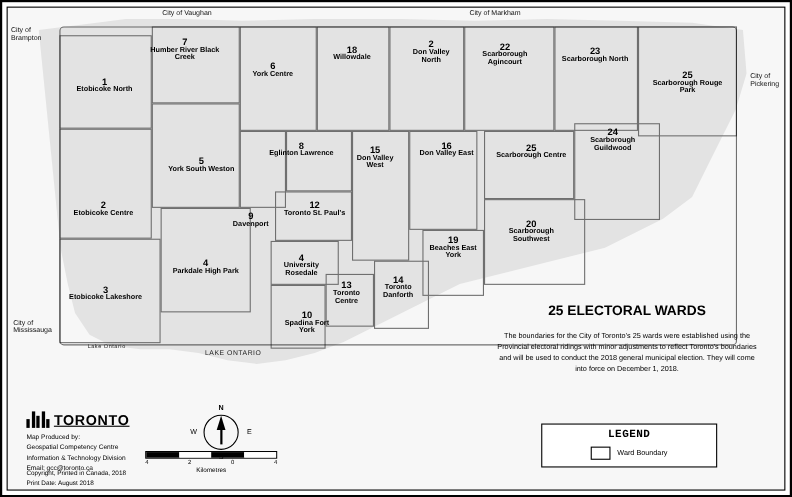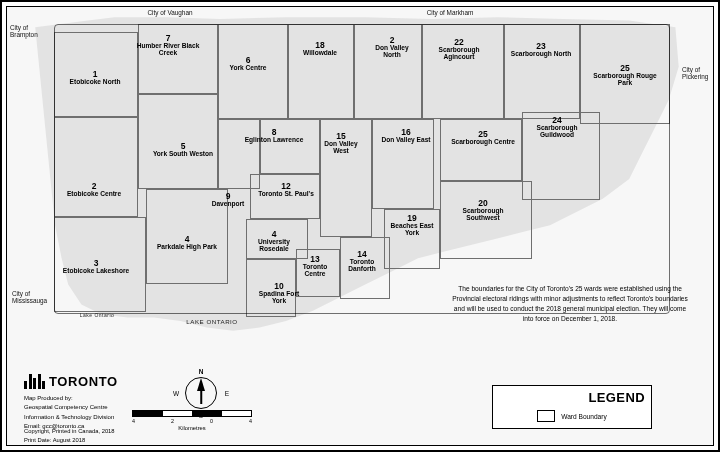--- a/index.html
+++ b/index.html
@@ -80,31 +80,31 @@
   .info .t3{font-size:11px;font-weight:bold;font-style:italic;margin-top:4px;}
   .info .para{
     font-size:6.6px;line-height:1.5;margin-top:12px;text-align:center;
     padding:0 6px;
   }
   .legend{
     position:absolute;right:66px;top:383px;width:160px;
     border:1px solid #000;background:#fff;padding:4px 6px 6px;
     box-sizing:border-box;
   }
-  .legend .lt{font-size:13px;font-weight:bold;text-align:right;letter-spacing:.4px;}
+  .legend .lt{font-size:10px;font-weight:bold;text-align:center;letter-spacing:.4px;font-family:Liberation Mono, monospace;}
   .legend .row{display:flex;align-items:center;gap:6px;margin-top:5px;justify-content:center;}
   .legend .swatch{width:16px;height:10px;border:1.6px solid #000;background:#fff;}
   .legend .lbl{font-size:6.6px;}
   
   .logo{
     position:absolute;left:22px;top:372px;display:flex;align-items:center;gap:4px;
   }
   .logo .bars{display:flex;align-items:flex-end;gap:1.5px;height:15px;}
   .logo .bars i{display:block;width:3px;background:#000;}
-  .logo .word{font-size:13px;font-weight:bold;letter-spacing:.6px;}
+  .logo .word{font-size:13px;font-weight:bold;letter-spacing:.6px;text-decoration:underline;}
   .credits{
     position:absolute;left:22px;top:392px;font-size:6px;line-height:1.55;
   }
   .copyright{
     position:absolute;left:22px;top:425px;font-size:5.8px;line-height:1.6;
   }
   
   .north{
     position:absolute;left:176px;top:368px;width:46px;height:46px;text-align:center;
     font-size:6px;
@@ -278,20 +278,21 @@
   <div class="edge-label" style="left:168px;top:7px;">City of Vaughan</div>
   <div class="edge-label" style="left:448px;top:7px;">City of Markham</div>
   <div class="edge-label left" style="left:8px;top:22px;width:34px;">City of Brampton</div>
   <div class="edge-label right" style="left:680px;top:64px;width:34px;">City of Pickering</div>
   <div class="edge-label left" style="left:10px;top:288px;width:38px;">City of Mississauga</div>
 
   <div class="lake-label" style="left:210px;top:316px;">LAKE ONTARIO</div>
   <div class="lake-label" style="left:95px;top:310px;font-size:5px;">Lake Ontario</div>
 
   <div class="info">
+    <div class="t2">25 ELECTORAL WARDS</div>
     <div class="para">The boundaries for the City of Toronto's 25 wards were established using the Provincial electoral ridings with minor adjustments to reflect Toronto's boundaries and will be used to conduct the 2018 general municipal election. They will come into force on December 1, 2018.</div>
   </div>
 
   <div class="legend">
     <div class="lt">LEGEND</div>
     <div class="row">
       <span class="swatch"></span>
       <span class="lbl">Ward Boundary</span>
     </div>
   </div>

